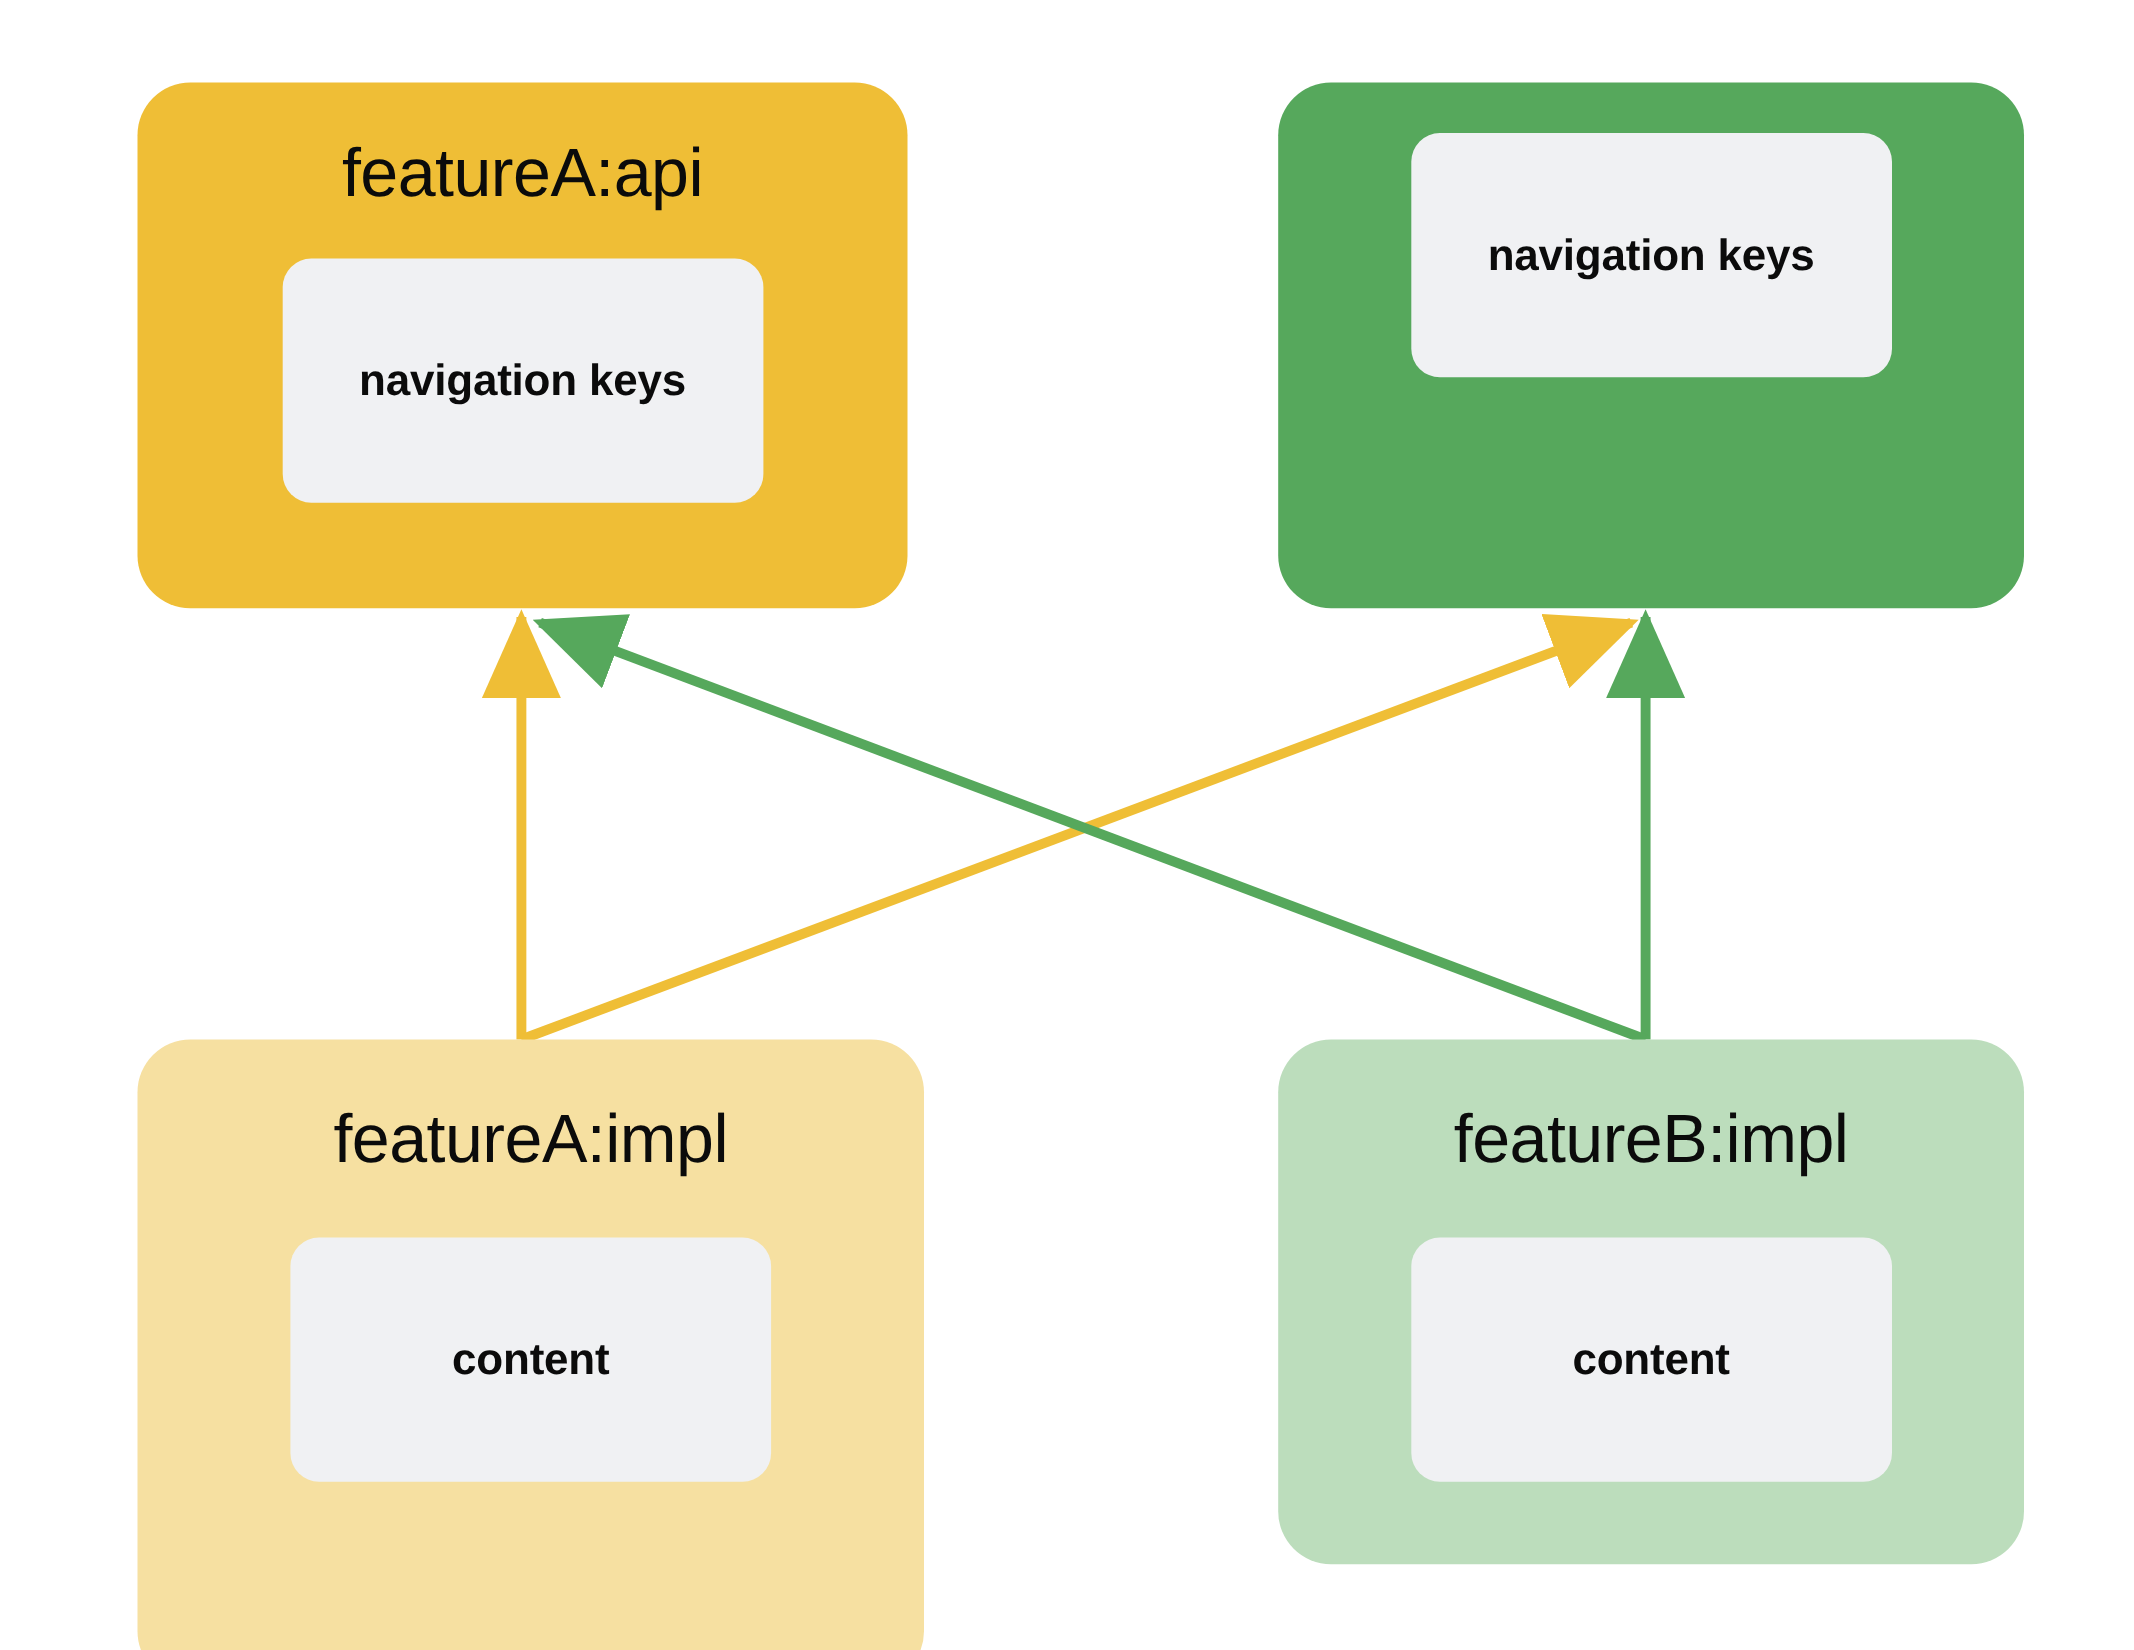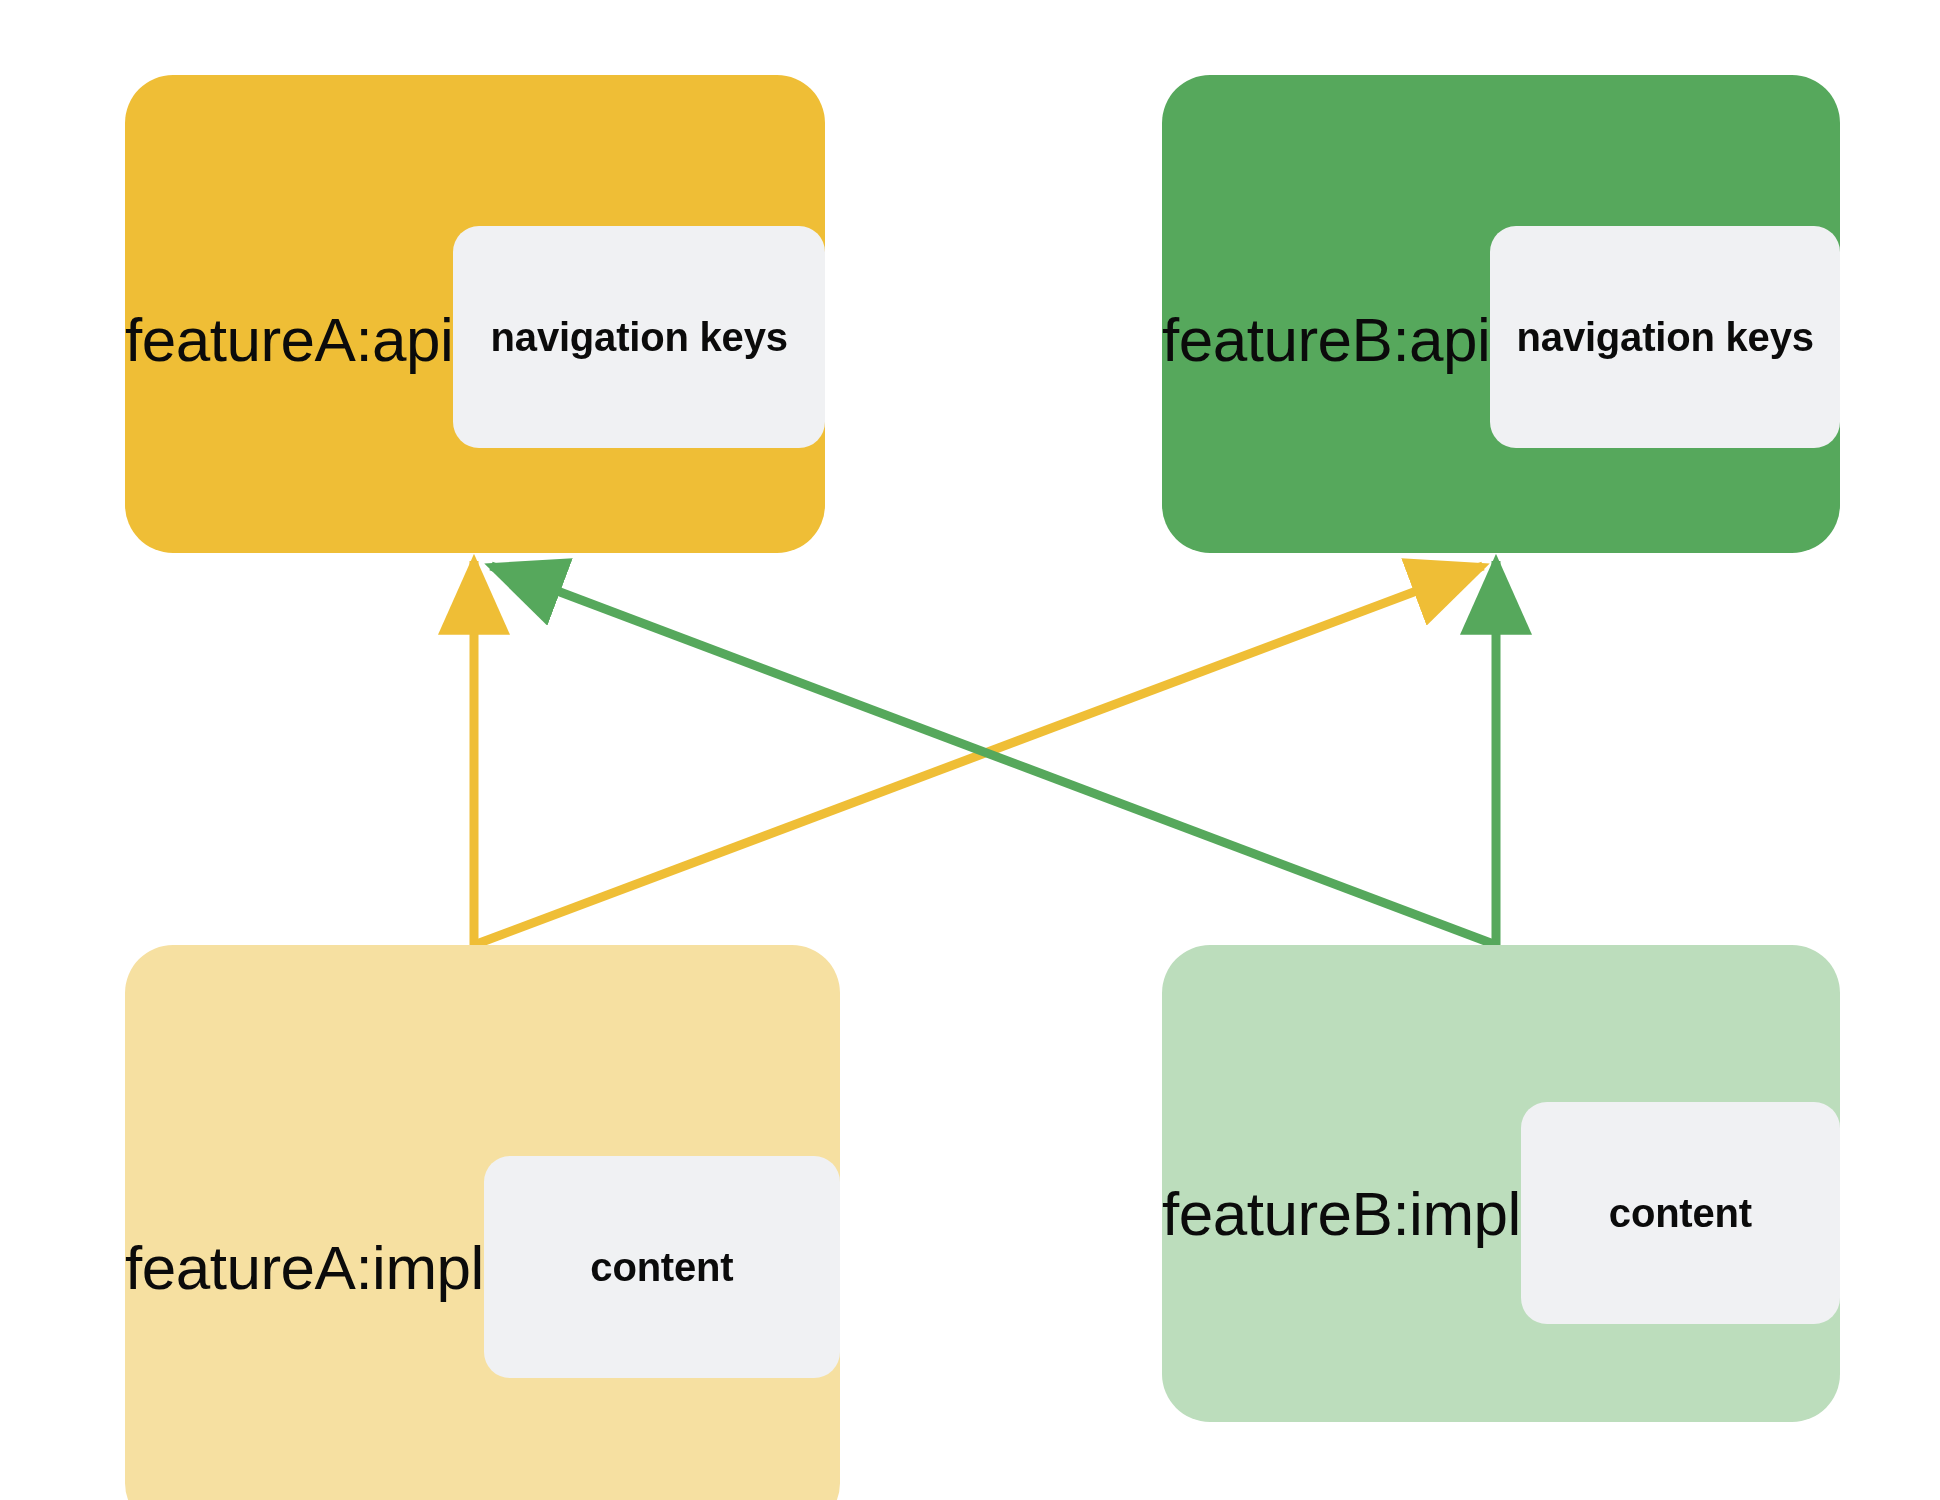--- a/index.html
+++ b/index.html
@@ -29,21 +29,21 @@
     z-index: 1;
     pointer-events: none;
   }
   
   .module-box {
     position: absolute;
     z-index: 2;
     border-radius: 48px;
     box-sizing: border-box;
     display: flex;
-    flex-direction: row;
+    flex-direction: column;
     align-items: center;
   }
   .module-title {
     font-size: 62px;
     line-height: 1;
     color: #0b0b0b;
     font-weight: 400;
     letter-spacing: -0.5px;
     white-space: nowrap;
   }
@@ -119,21 +119,20 @@
   </svg>
 
   <div class="module-box" id="box-featureA-api">
     <div class="module-title">featureA:api</div>
     <div class="module-chip">
       <span class="chip-label">navigation keys</span>
     </div>
   </div>
 
   <div class="module-box" id="box-featureB-api">
-    <div class="module-title">featureB:api</div>
     <div class="module-chip">
       <span class="chip-label">navigation keys</span>
     </div>
   </div>
 
   <div class="module-box" id="box-featureA-impl">
     <div class="module-title">featureA:impl</div>
     <div class="module-chip">
       <span class="chip-label">content</span>
     </div>

